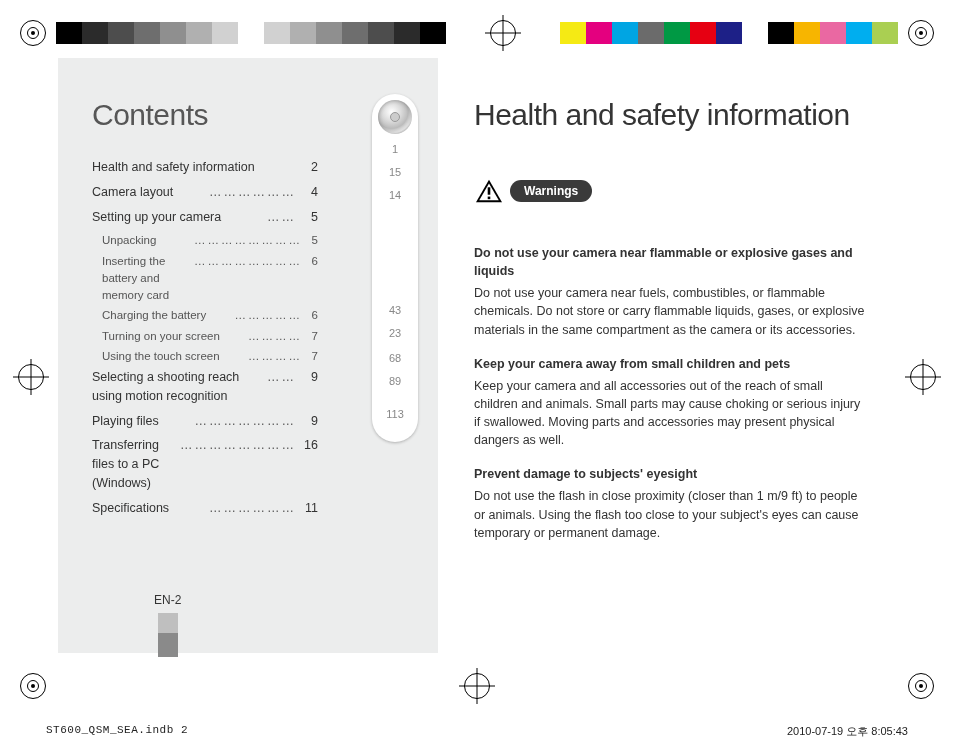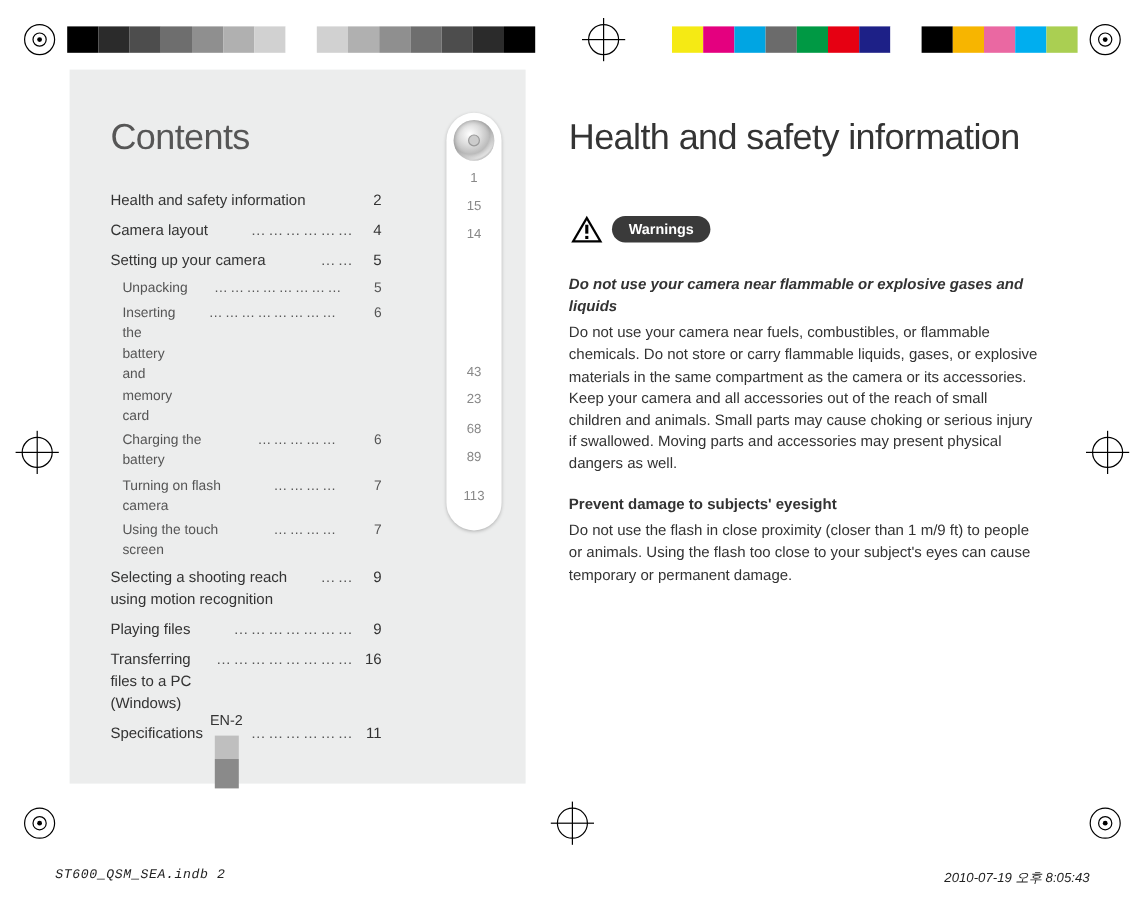--- a/index.html
+++ b/index.html
@@ -39,21 +39,21 @@
   }
   h1.contents-title { font-size: 30px; margin-bottom: 26px; color:#565656;}
   h1.right-title { font-size: 30px; margin-bottom: 44px; color:#343434;}
   .toc-area { position:relative; }
   .toc-main { width: 226px; font-size: 12.5px; color:#333; line-height:1.5; }
   .toc-item { display:flex; justify-content:space-between; margin-bottom: 6px; }
   .toc-item .label { flex:1; }
   .toc-item .dots { flex:0 0 auto; letter-spacing:2px; color:#555; padding:0 2px;}
   .toc-item .pg { width:20px; text-align:right; }
   .toc-sub { padding-left: 10px; font-size:11.5px; color:#555; }
-  .toc-sub .toc-item { margin-bottom:3px;gap:20px; }
+  .toc-sub .toc-item { margin-bottom:3px; }
   .toc-sub .toc-item .pg { width:14px; }
   .disc-col {
     position:absolute;
     top: 36px;
     right: 20px;
     width: 46px;
     background:#fff;
     border-radius: 23px;
     box-shadow: 0 1px 3px rgba(0,0,0,0.25);
     padding: 6px 0 16px;
@@ -64,43 +64,42 @@
   .disc {
     width:34px; height:34px; border-radius:50%;
     background: radial-gradient(circle at 40% 35%, #fff 0%, #ddd 30%, #bbb 55%, #eee 70%, #aaa 100%);
     box-shadow: inset 0 0 4px rgba(0,0,0,0.3);
     position:relative;
     margin-bottom:10px;
   }
   .disc::after { content:""; position:absolute; top:50%; left:50%; width:8px; height:8px; background:#ccc; border:1px solid #999; border-radius:50%; transform:translate(-50%,-50%); }
   .disc-num { font-size:11px; color:#888; margin: 6px 0; line-height:1; }
   .disc-num.first { margin-top:0; }
-  .pg-marker { position:absolute; bottom:-4px; left:117px; text-align:right; font-size:12px; color:#333; }
+  .pg-marker { position:absolute; bottom:-4px; left:96px; text-align:right; font-size:12px; color:#333; }
   .pg-marker-label { display:block; margin-bottom:6px; }
   .tab-bar { width:20px; height:44px; margin:0 auto; background:linear-gradient(to bottom,#bfbfbf 0%,#bfbfbf 45%,#8a8a8a 45%,#8a8a8a 100%); }
   .warn-pill {
     display:inline-flex; align-items:center; gap:6px;
     background:#fff; border-radius:14px; padding:2px 2px 2px 0;
     margin-bottom:22px;
   }
   .warn-tri { width:30px; height:26px; }
   .warn-label {
     background:#3a3a3a; color:#fff; font-size:12px; font-weight:bold;
     padding:4px 14px; border-radius:12px;
   }
   .body-text { font-size:12.5px; line-height:1.45; color:#333; }
   .body-text h3 { font-size:12.5px; font-weight:bold; margin-top:16px; margin-bottom:4px; }
-  .body-text h3:first-child { margin-top:0;font-style:italic; }
+  .body-text h3:first-child { margin-top:16px; }
   .footer-line {
     position:absolute; bottom:14px; left:46px; right:46px;
     display:flex; justify-content:space-between;
     font-size:11px; color:#222;
     font-family: "Courier New", monospace;
     letter-spacing:0.5px;
-    font-style:italic;
   }
   .footer-line span:last-child { font-family: Arial, sans-serif; letter-spacing:0;}
 </style>
 </head>
 <body>
 
 <div class="reg-row reg-top">
   <div style="display:flex;align-items:center;gap:10px;">
     <div class="bullseye"></div>
     <div class="color-swatches" id="gray-sw">
@@ -185,21 +184,21 @@
               <span class="label">Inserting the battery and memory card</span>
               <span class="dots">……………………</span>
               <span class="pg">6</span>
             </div>
             <div class="toc-item">
               <span class="label">Charging the battery</span>
               <span class="dots">……………</span>
               <span class="pg">6</span>
             </div>
             <div class="toc-item">
-              <span class="label">Turning on flash camera</span>
+              <span class="label">Turning on your screen</span>
               <span class="dots">…………</span>
               <span class="pg">7</span>
             </div>
             <div class="toc-item">
               <span class="label">Using the touch screen</span>
               <span class="dots">…………</span>
               <span class="pg">7</span>
             </div>
           </div>
           <div class="toc-item">
@@ -255,20 +254,21 @@
         <polygon points="16,6 26.5,24 5.5,24" fill="#fff"></polygon>
         <rect x="14.6" y="10" width="2.8" height="8" fill="#000"></rect>
         <rect x="14.6" y="20" width="2.8" height="2.8" fill="#000"></rect>
       </svg>
       <span class="warn-label">Warnings</span>
     </div>
 
     <div class="body-text" id="body-sections">
         <h3>Do not use your camera near flammable or explosive gases and liquids</h3>
         <p>Do not use your camera near fuels, combustibles, or flammable chemicals. Do not store or carry flammable liquids, gases, or explosive materials in the same compartment as the camera or its accessories.</p>
+        <h3>Keep your camera away from small children and pets</h3>
         <p>Keep your camera and all accessories out of the reach of small children and animals. Small parts may cause choking or serious injury if swallowed. Moving parts and accessories may present physical dangers as well.</p>
         <h3>Prevent damage to subjects' eyesight</h3>
         <p>Do not use the flash in close proximity (closer than 1 m/9 ft) to people or animals. Using the flash too close to your subject's eyes can cause temporary or permanent damage.</p>
       </div>
   </div>
 </div>
 
 <div class="footer-line">
   <span>ST600_QSM_SEA.indb   2</span>
   <span>2010-07-19   오후 8:05:43</span>

